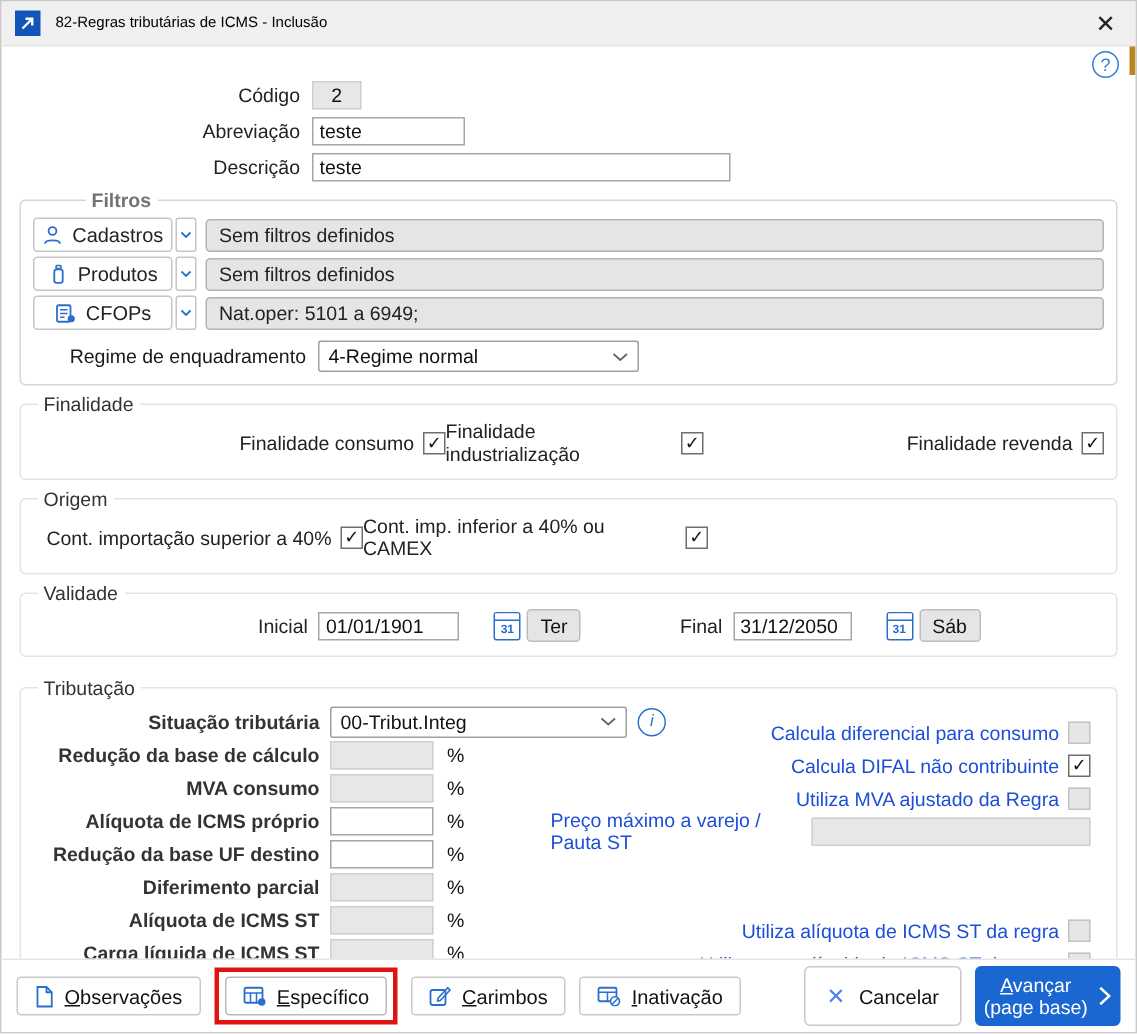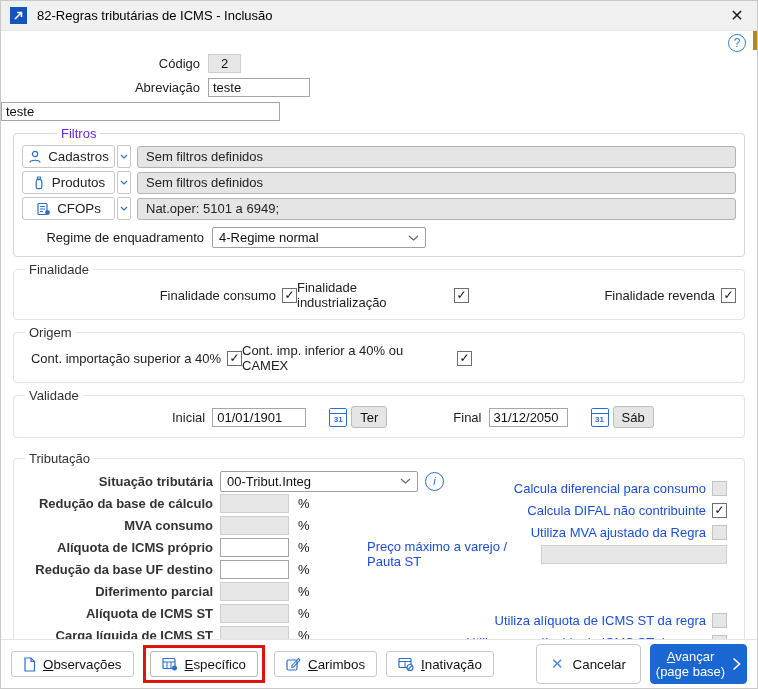--- a/index.html
+++ b/index.html
@@ -4,21 +4,21 @@
 <style>
   * { box-sizing: border-box; margin: 0; padding: 0; }
   html,body { background:#fff; }
   body { font-family: "Liberation Sans", sans-serif; font-size: 13px; color:#1a1a1a; }
 
   .window { position:relative; width:758px; height:689px; background:#fff; border:1px solid #c9c9c9; overflow:hidden; }
 
   
   .titlebar { height:30px; background:#f0f0f0; display:flex; align-items:center; padding:0 9px; border-bottom:1px solid #e7e7e7; }
   .title-icon { width:17px; height:17px; background:#1254b8; display:flex; align-items:center; justify-content:center; flex:none; }
-  .title-text { margin-left:10px; font-size:13px; color:#000; }
+  .title-text { margin-left:10px; font-size:10px; color:#000; }
   .close-btn { margin-left:auto; width:22px; height:22px; display:flex; align-items:center; justify-content:center; font-size:16px; color:#222; cursor:default; }
 
   .help-btn { position:absolute; top:33px; right:11px; width:18px; height:18px; border:1px solid #2f7fd6; border-radius:50%; color:#2f7fd6; font-size:12px; display:flex; align-items:center; justify-content:center; background:#fff; }
   .edge-artifact { position:absolute; top:30px; right:0; width:4px; height:19px; background:#b8861c; }
 
   
   .txt { height:19px; border:1px solid #a6a6a6; font:13px "Liberation Sans", sans-serif; padding:0 4px; background:#fff; color:#111; }
   .txt.dis { background:#e7e7e7; border-color:#cfcfcf; }
   .pctsign { margin-left:9px; color:#111; }
 
@@ -31,21 +31,21 @@
   fieldset { margin:0 12px; border:1px solid #ddd; border-radius:4px; padding:4px 8px 8px; position:relative; }
   legend { padding:0 4px; margin-left:3px; font-size:13px; color:#333; }
 
   
   .toprows { padding-top:23px; }
   .idrow { display:flex; align-items:center; margin-bottom:5px; }
   .idrow .lbl { width:207px; text-align:right; padding-right:8px; color:#222; }
 
   
   fieldset.filtros { margin-top:3px; border-color:#d6d6d6; }
-  fieldset.filtros legend { font-weight:normal; color:#6d28d9;margin-left:35px; }
+  fieldset.filtros legend { font-weight:bold; color:#737373;margin-left:35px; }
   .frow { display:flex; align-items:center; margin-bottom:3px; height:23px; }
   .fbtn { width:93px; height:23px; display:flex; align-items:center; justify-content:center; gap:6px; background:#fff; border:1px solid #c6c6c6; border-radius:3px; color:#222; }
   .fdrop { width:14px; height:23px; margin-left:2px; background:#fff; border:1px solid #c6c6c6; border-radius:2px; display:flex; align-items:center; justify-content:center; }
   .ffield { flex:1; height:22px; margin-left:6px; background:#e5e5e5; border:1px solid #b3b3b3; border-radius:3px; display:flex; align-items:center; padding:0 8px; color:#222; }
   .regrow { display:flex; align-items:center; margin-top:7px; }
   .regrow .lbl { width:190px; text-align:right; padding-right:8px; }
   .regrow .selectbox { width:214px; }
 
   
   fieldset.lite { margin-top:5px; border-color:#e3e3e3; padding:3px 8px 9px; }
@@ -112,20 +112,21 @@
   <div class="toprows">
     <div class="idrow">
       <span class="lbl">Código</span>
       <input class="txt dis" style="width: 33px; text-align: center;" value="2">
     </div>
     <div class="idrow">
       <span class="lbl">Abreviação</span>
       <input class="txt" style="width: 102px;" value="teste">
     </div>
     <div class="idrow">
+      <span class="lbl">Descrição</span>
       <input class="txt" style="width: 279px;" value="teste">
     </div>
   </div>
 
   <fieldset class="filtros">
     <legend>Filtros</legend>
 
     <div class="frow">
       <button class="fbtn">
         <svg class="icon-svg" width="14" height="14" viewBox="0 0 14 14">

